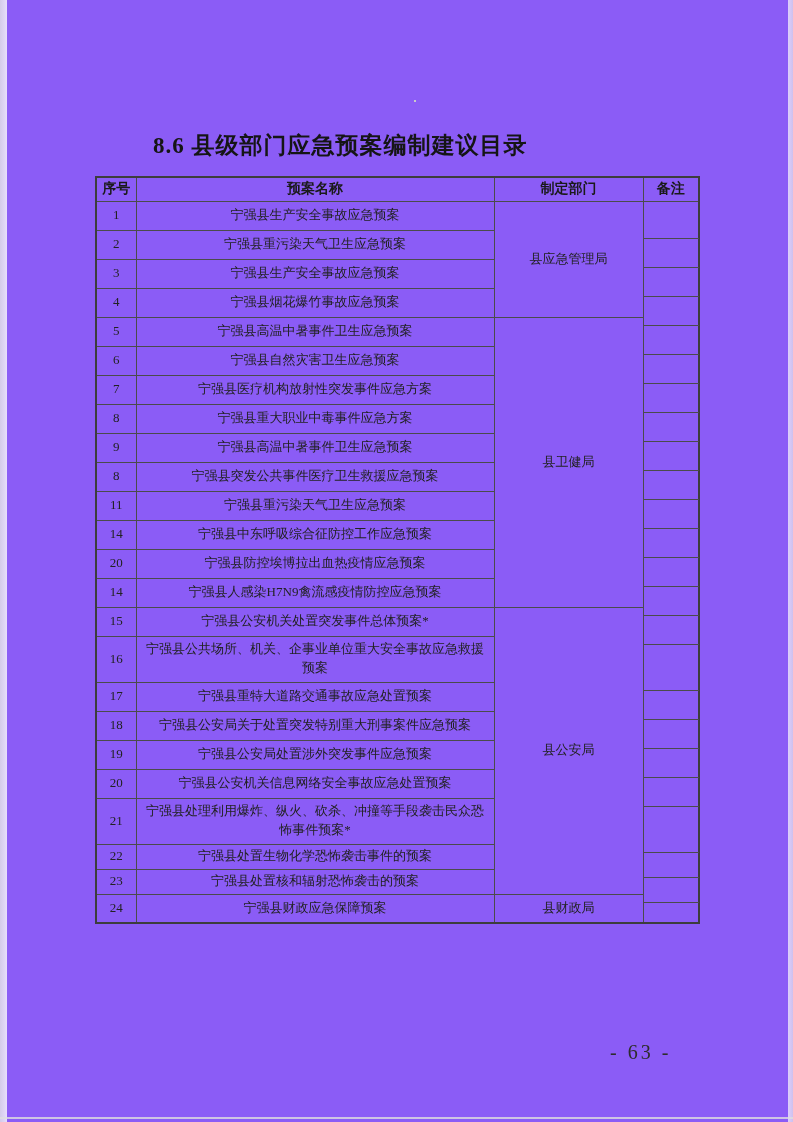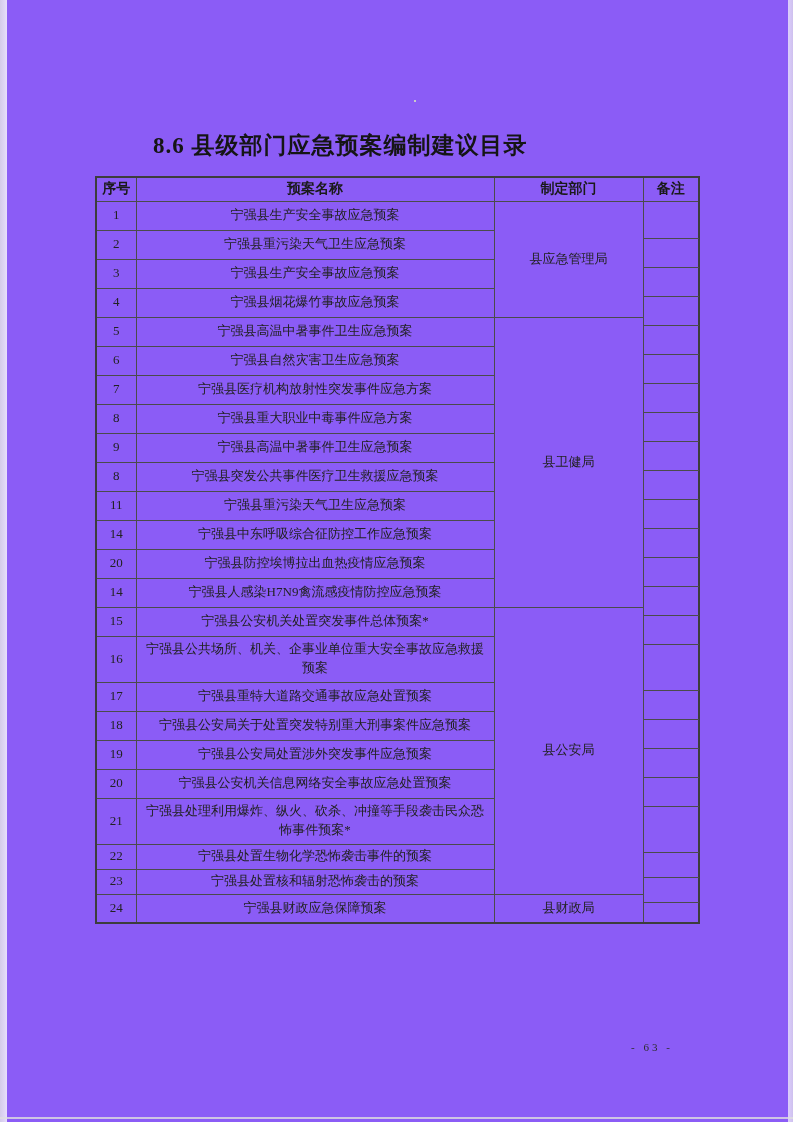--- a/index.html
+++ b/index.html
@@ -86,23 +86,23 @@
   td.c-remark::after {
     content: "";
     position: absolute;
     left: -1px; right: -1px; bottom: -9px;
     height: 1px;
     background: #4b4b4b;
   }
   .catalog tbody tr:last-child td.c-remark::after { display: none; }
   .page-number {
     position: absolute;
-    left: 631px;
+    left: 610px;
     top: 1041px;
-    font-size: 11px;
+    font-size: 20px;
     letter-spacing: 3px;
     color: #2d2d2d;
     white-space: nowrap;
   }
 </style>
 </head>
 <body>
 
 <div class="page">
   <div class="edge-left"></div>

